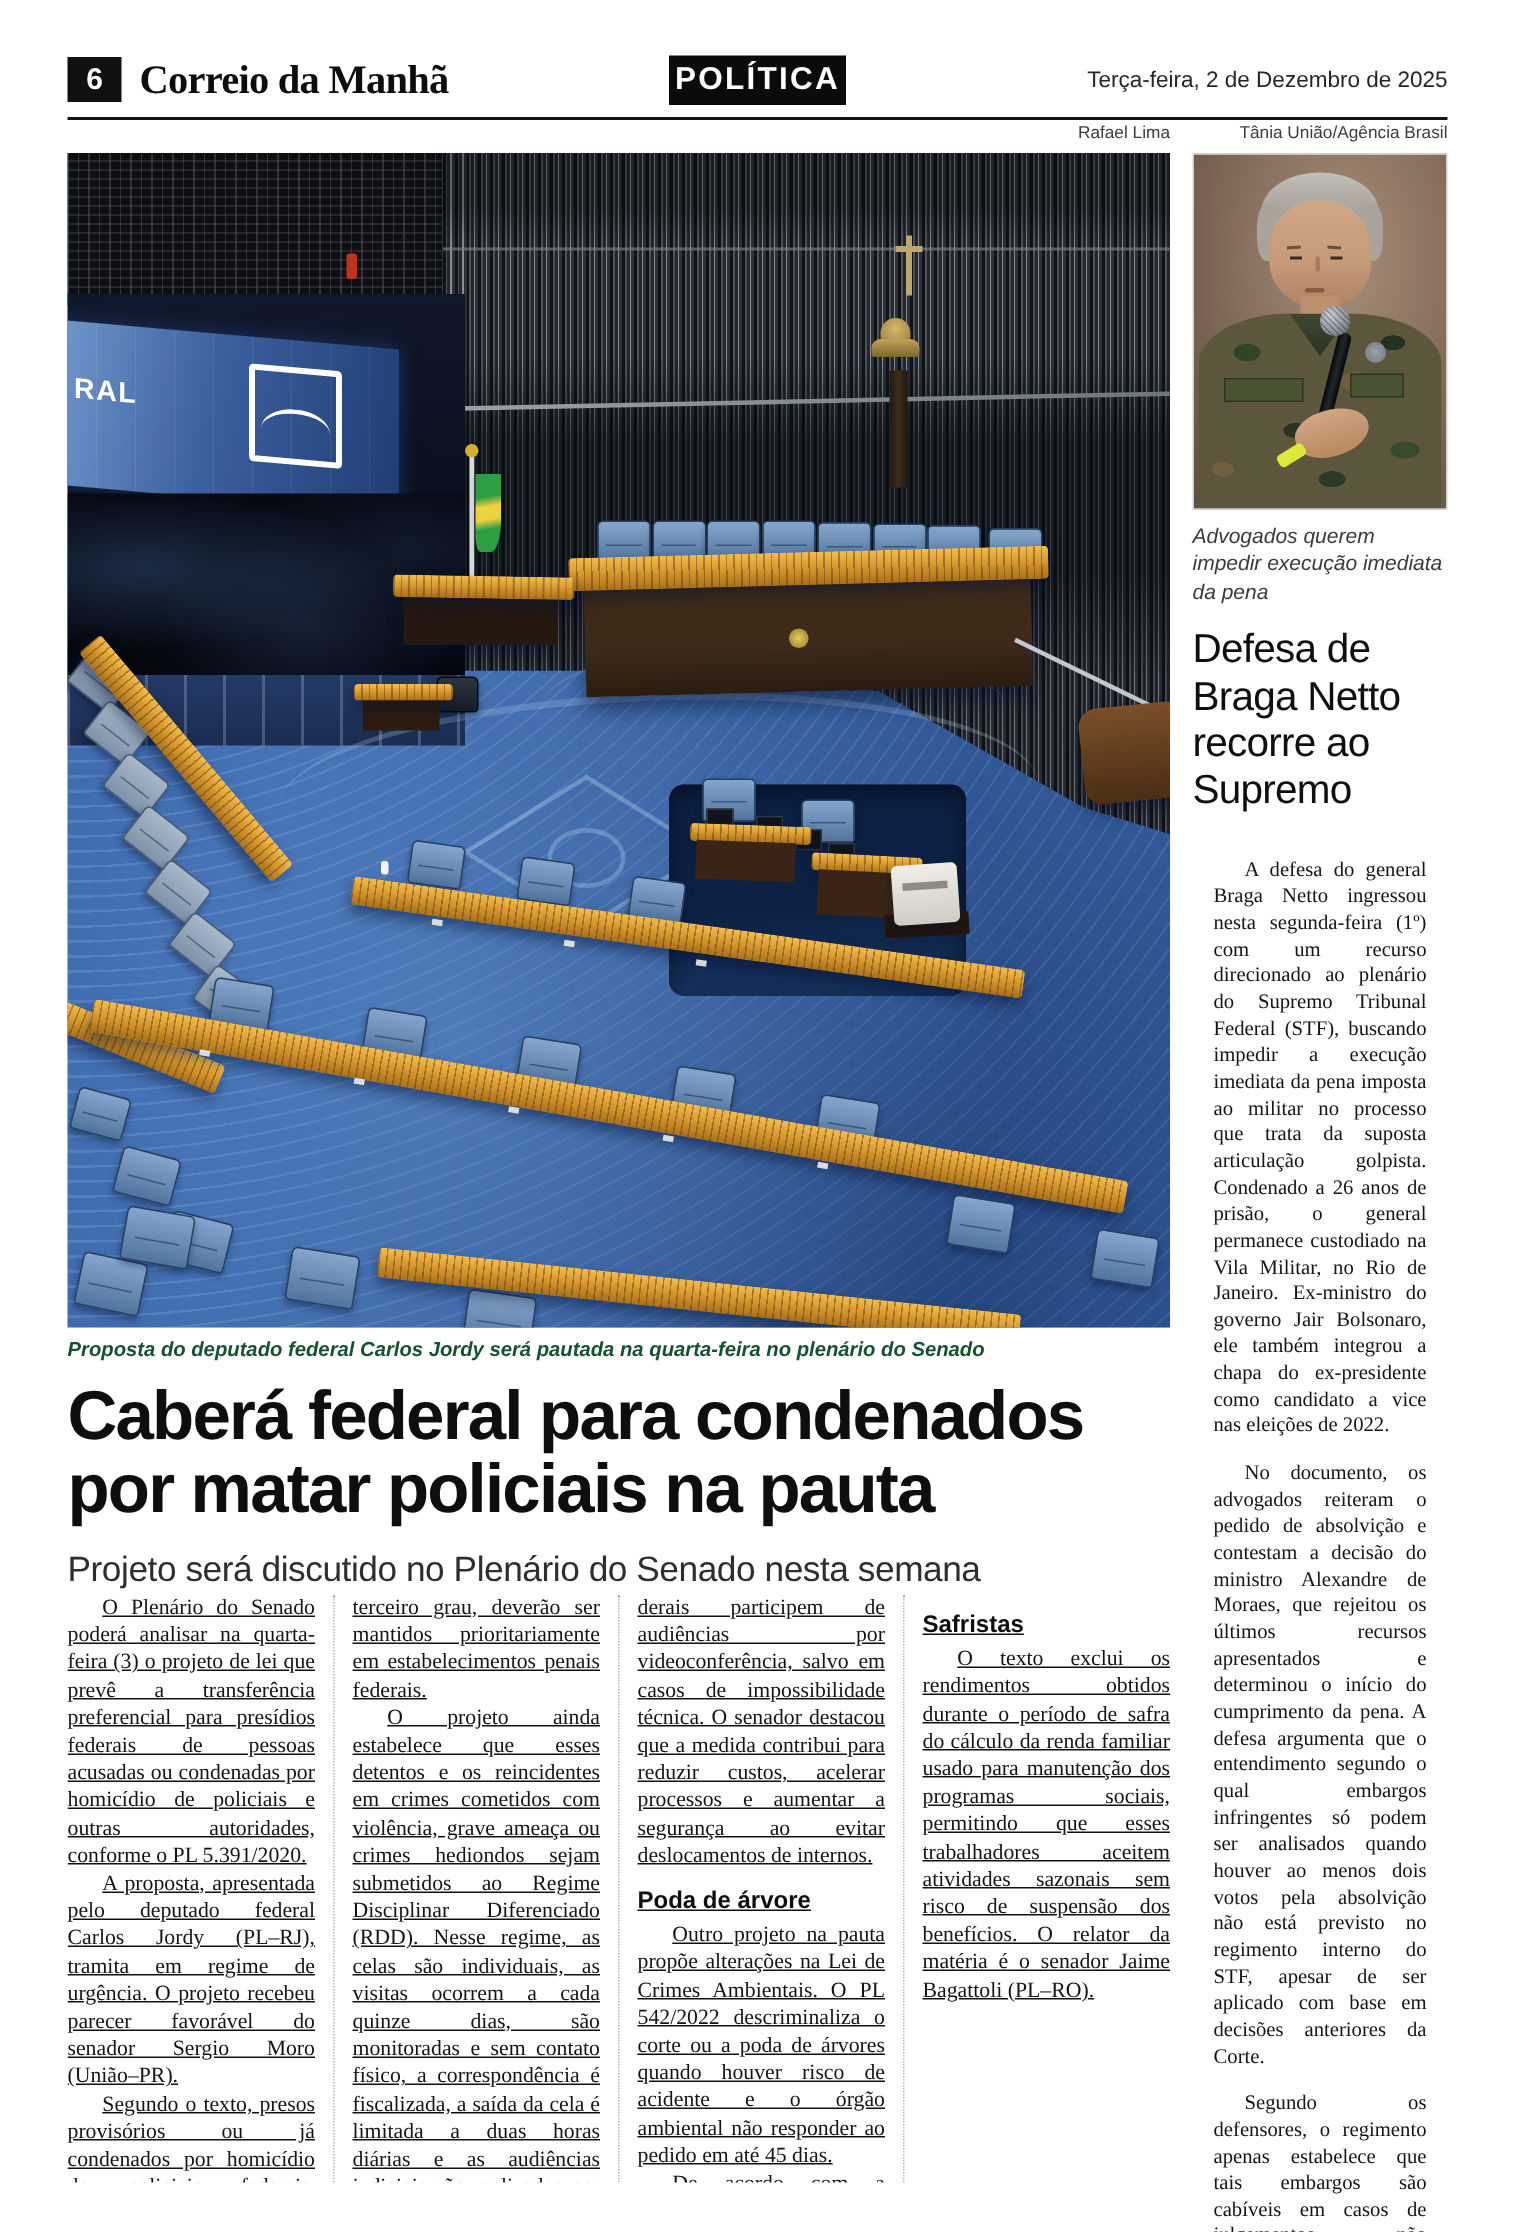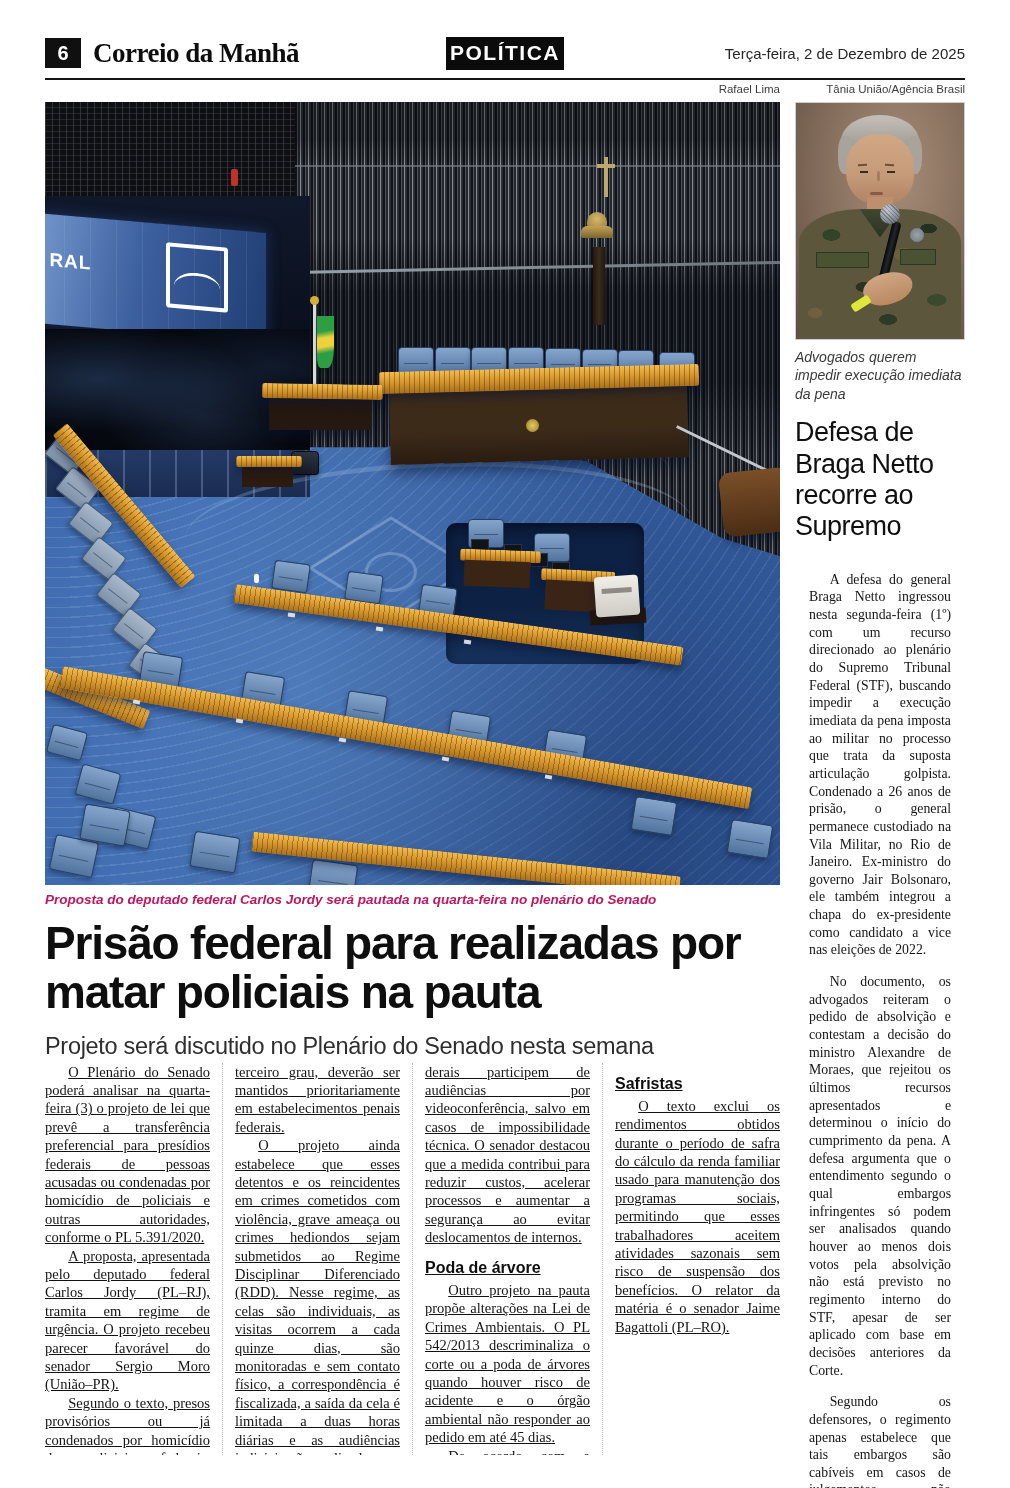--- a/index.html
+++ b/index.html
@@ -91,21 +91,21 @@
   .pit{left:54.5%;top:53.8%;width:27%;height:18%;background:linear-gradient(180deg,#0d2144 0 60%,#17325e);
     border-radius:10px;box-shadow:inset 0 6px 14px rgba(0,0,10,.5);}
   .mon{width:16px;height:12px;background:#10151c;border:1px solid #2a3442;}
   .printer{left:74.8%;top:60.6%;width:44px;height:40px;background:linear-gradient(180deg,#f0eee8,#cfccc4);
     border-radius:4px;transform:rotate(-4deg);box-shadow:0 5px 8px rgba(8,18,45,.45);}
   .printer::after{content:"";position:absolute;left:15%;top:30%;width:70%;height:5px;background:#8e8b84;}
   .ptable{left:74.2%;top:64.8%;width:56px;height:15px;background:#23150c;transform:rotate(-3deg);}
   .lbl{width:7px;height:4px;background:#ececec;opacity:.9;}
   .bottle{width:5px;height:9px;background:#f4f4f0;border-radius:2px;}
   
-  .photo-caption{margin-top:7px;font-style:italic;font-weight:700;font-size:13.5px;color:#be185d;}
+  .photo-caption{margin-top:7px;font-style:italic;font-weight:700;font-size:13.5px;color:#14532d;}
   .headline{margin:12px 0 0;font-size:46px;font-weight:700;line-height:1.06;letter-spacing:-1.2px;color:#0e0e0e;}
   .dek{margin:16px 0 0;font-size:23.5px;font-weight:400;letter-spacing:-.3px;color:#2e2e2e;}
   
   .article-columns{display:flex;margin-top:3px;height:392px;overflow:hidden;text-decoration:underline;}
   .col{flex:1 1 0;padding:0 12px;font-family:"Liberation Serif",serif;font-size:14.5px;line-height:1.27;text-align:justify;color:#141414;}
   .col:first-child{padding-left:0;}
   .col:last-child{padding-right:0;}
   .col + .col{border-left:1px dotted #b5b5b5;}
   .col p{margin:0;text-indent:1.6em;}
   .col p.cont{text-indent:0;}
@@ -273,37 +273,37 @@
         <div class="sp ch" style="left:5%;top:90%;transform:rotate(10deg);width:44px;height:34px;"></div>
         <div class="sp ch" style="left:20%;top:93.5%;transform:rotate(9deg);width:44px;height:34px;"></div>
         <div class="sp ch" style="left:36%;top:97%;transform:rotate(8deg);width:44px;height:34px;"></div>
         <div class="sp ch" style="left:80%;top:89%;transform:rotate(9deg);width:40px;height:32px;"></div>
         <div class="sp ch" style="left:93%;top:92%;transform:rotate(9deg);width:40px;height:32px;"></div>
         <div class="sp wood" style="left:28%;top:96%;width:430px;height:20px;transform:rotate(6deg);"></div>
       </div>
 
       <div class="photo-caption">Proposta do deputado federal Carlos Jordy será pautada na quarta-feira no plenário do Senado</div>
 
-      <h1 class="headline">Prisão federal para realizadas por matar policiais na pauta</h1>
+      <h1 class="headline">Caberá federal para condenados por matar policiais na pauta</h1>
       <div class="dek">Projeto será discutido no Plenário do Senado nesta semana</div>
 
       <div class="article-columns">
           <div class="col">
             <p class="">O Plenário do Senado poderá analisar na quarta-feira (3) o projeto de lei que prevê a transferência preferencial para presídios federais de pessoas acusadas ou condenadas por homicídio de policiais e outras autoridades, conforme o PL 5.391/2020.</p>
             <p class="">A proposta, apresentada pelo deputado federal Carlos Jordy (PL–RJ), tramita em regime de urgência. O projeto recebeu parecer favorável do senador Sergio Moro (União–PR).</p>
             <p class="">Segundo o texto, presos provisórios ou já condenados por homicídio de policiais federais, rodoviários, ferroviários, civis, militares ou penais, assim como bombeiros, membros das Forças Armadas, da Força Nacional ou parentes dessas autoridades até o</p>
           </div>
           <div class="col">
             <p class="cont">terceiro grau, deverão ser mantidos prioritariamente em estabelecimentos penais federais.</p>
             <p class="">O projeto ainda estabelece que esses detentos e os reincidentes em crimes cometidos com violência, grave ameaça ou crimes hediondos sejam submetidos ao Regime Disciplinar Diferenciado (RDD). Nesse regime, as celas são individuais, as visitas ocorrem a cada quinze dias, são monitoradas e sem contato físico, a correspondência é fiscalizada, a saída da cela é limitada a duas horas diárias e as audiências judiciais são realizadas por videoconferência.</p>
           </div>
           <div class="col">
             <p class="cont">derais participem de audiências por videoconferência, salvo em casos de impossibilidade técnica. O senador destacou que a medida contribui para reduzir custos, acelerar processos e aumentar a segurança ao evitar deslocamentos de internos.</p>
             <h4>Poda de árvore</h4>
-            <p class="">Outro projeto na pauta propõe alterações na Lei de Crimes Ambientais. O PL 542/2013 descriminaliza o corte ou a poda de árvores quando houver risco de acidente e o órgão ambiental não responder ao pedido em até 45 dias.</p>
+            <p class="">Outro projeto na pauta propõe alterações na Lei de Crimes Ambientais. O PL 542/2022 descriminaliza o corte ou a poda de árvores quando houver risco de acidente e o órgão ambiental não responder ao pedido em até 45 dias.</p>
             <p class="">De acordo com a proposta, o risco deve ser avaliado por profissional habilitado, que também poderá realizar o serviço. O projeto tem parecer favorável</p>
           </div>
           <div class="col">
             <h4>Safristas</h4>
             <p class="">O texto exclui os rendimentos obtidos durante o período de safra do cálculo da renda familiar usado para manutenção dos programas sociais, permitindo que esses trabalhadores aceitem atividades sazonais sem risco de suspensão dos benefícios. O relator da matéria é o senador Jaime Bagattoli (PL–RO).</p>
           </div>
         </div>
     </div>
 
     <aside class="sidebar">

